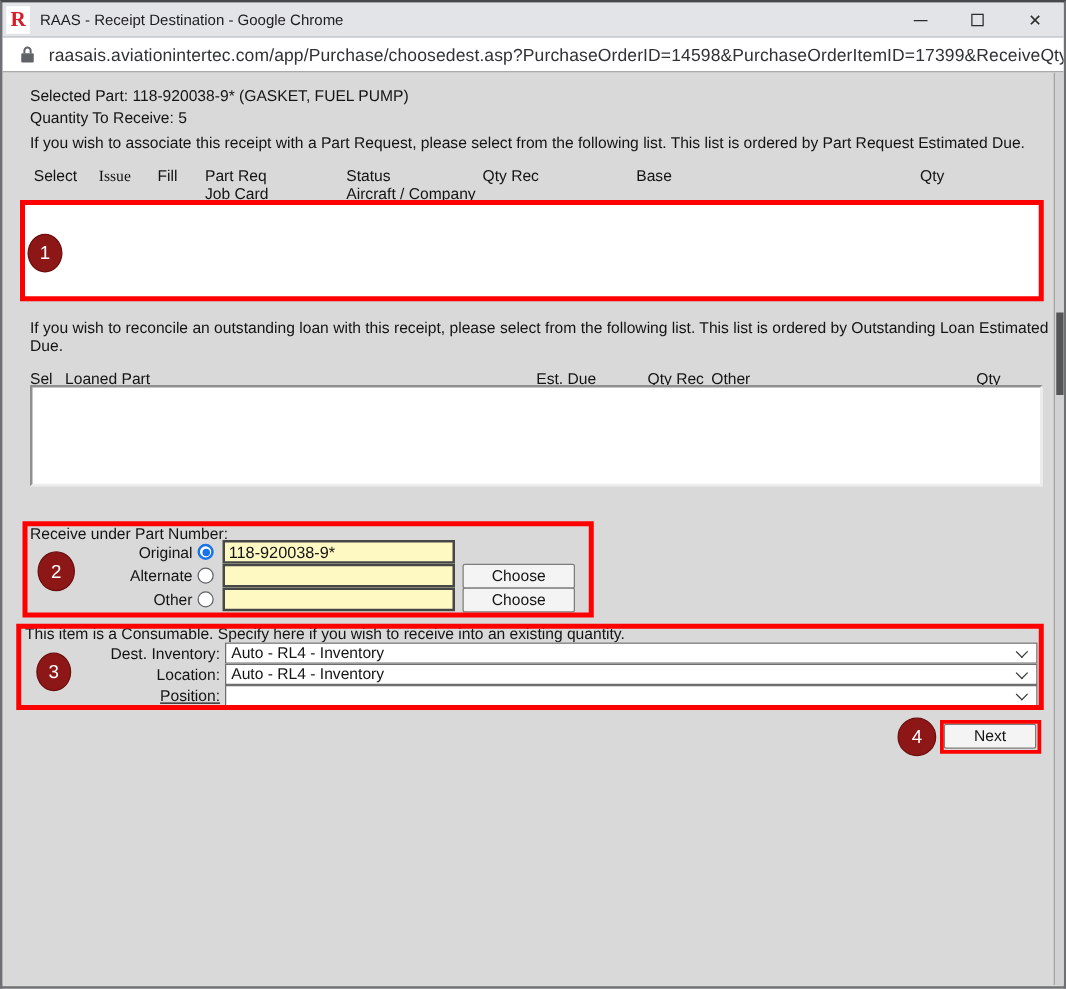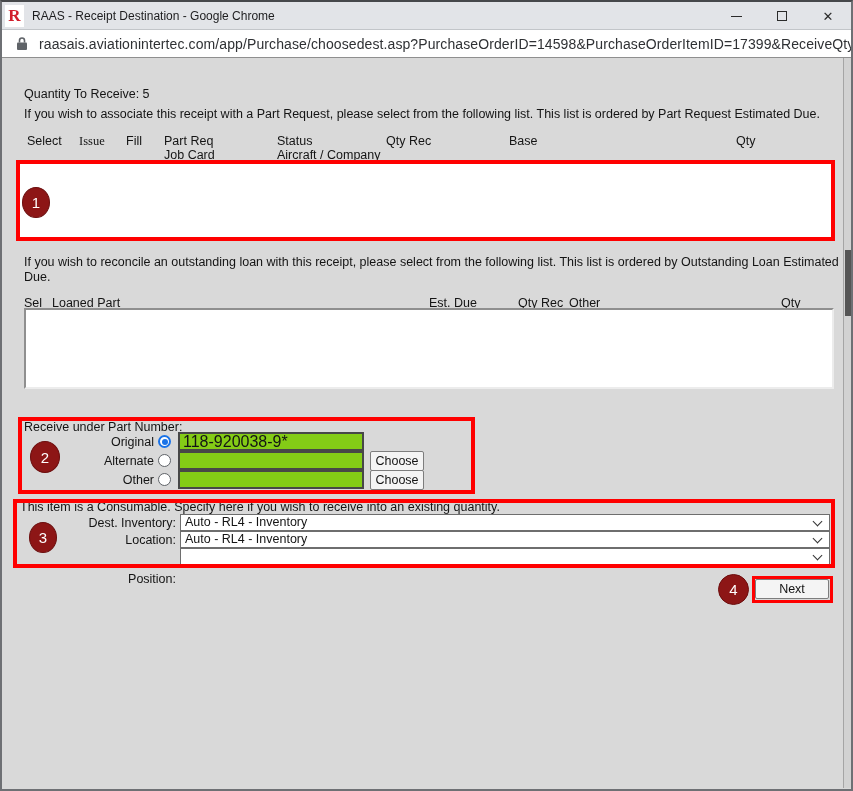--- a/index.html
+++ b/index.html
@@ -53,30 +53,30 @@
 
   
   .lbl-right { position:absolute; text-align:right; }
   .radio {
     position:absolute; width:13px; height:13px; border-radius:50%;
     border:1px solid #5f6368; background:#fff; display:inline-block;
   }
   .radio.checked { border:2px solid #1a73e8; }
   .radio.checked::after { content:''; position:absolute; inset:1.5px; border-radius:50%; background:#1a73e8; }
   .txtfield {
-    position:absolute; width:186px; height:19px; background:#84cc16;
-    border:2px solid #474747; font-size:16px; color:#141414; padding:0 3px;
+    position:absolute; width:186px; height:19px; background:#fef9c3;
+    border:2px solid #474747; font-size:13px; color:#141414; padding:0 3px;
     font-family:"Liberation Sans","DejaVu Sans",sans-serif;
   }
   .btn {
     position:absolute; background:#f4f4f4; border:1px solid #7d7d7d; border-radius:2px;
     font-size:12.5px; color:#141414; text-align:center;
     font-family:"Liberation Sans","DejaVu Sans",sans-serif;
   }
-  .choose-btn { width:54px; height:20px; }
+  .choose-btn { width:90px; height:20px; }
   .next-btn { width:74px; height:20px; }
 
   .selectbox {
     position:absolute; width:650px; height:17px; background:#ffffff;
     border:1px solid #6e6e6e; padding-left:4px; line-height:15px; color:#141414;
   }
   .selectbox .chev {
     position:absolute; right:8px; top:3px; width:7px; height:7px;
     border-right:1.6px solid #333; border-bottom:1.6px solid #333;
     transform:rotate(45deg);
@@ -124,20 +124,21 @@
       <svg width="12" height="15" viewBox="0 0 12 15">
         <rect x="1" y="6.5" width="10" height="7.5" rx="1" fill="#5f6368"></rect>
         <path d="M3.5 6.5 V4.5 a2.5 2.5 0 0 1 5 0 V6.5" fill="none" stroke="#5f6368" stroke-width="1.6"></path>
       </svg>
     </span>
     <span class="url-text">raasais.aviationintertec.com/app/Purchase/choosedest.asp?PurchaseOrderID=14598&amp;PurchaseOrderItemID=17399&amp;ReceiveQty…</span>
   </div>
 
   <div class="page">
 
+    <div class="abs" style="left:22px; top:12px;">Selected Part: 118-920038-9* (GASKET, FUEL PUMP)</div>
     <div class="abs" style="left:22px; top:29px;">Quantity To Receive: 5</div>
 
     <div class="abs" style="left:22px; top:49px;">If you wish to associate this receipt with a Part Request, please select from the following list. This list is ordered by Part Request Estimated Due.</div>
 
     <div class="abs" style="left:25px;  top:76px;">Select</div>
     <div class="abs" style="left:77px;  top:76px;font-family:Liberation Serif, serif;">Issue</div>
     <div class="abs" style="left:124px; top:76px;">Fill</div>
     <div class="abs" style="left:162px; top:76px;">Part Req</div>
     <div class="abs" style="left:162px; top:90px;">Job Card</div>
     <div class="abs" style="left:275px; top:76px;">Status</div>
@@ -182,21 +183,21 @@
       <span>Auto - RL4 - Inventory</span>
       <span class="chev"></span>
     </div>
 
     <div class="lbl-right" style="left:40px; width:134px; top:475px;">Location:</div>
     <div class="selectbox" style="left:178px; top:473px;">
       <span>Auto - RL4 - Inventory</span>
       <span class="chev"></span>
     </div>
 
-    <div class="lbl-right" style="left:40px; width:134px; top:514px;">Position:</div>
+    <div class="lbl-right" style="left:40px; width:134px; top:492px;text-decoration:underline;">Position:</div>
     <div class="selectbox" style="left:178px; top:490px;">
       <span class="chev"></span>
     </div>
 
     <button class="btn next-btn" style="left:753px; top:521px;">Next</button>
 
     <div class="anno" style="left:14px; top:102px; width:819px; height:81px;"></div>
     <div class="anno" style="left:16px; top:359px; width:457px; height:77px;"></div>
     <div class="anno" style="left:11px; top:441px; width:822px; height:69px;"></div>
     <div class="anno thin" style="left:750px; top:518px; width:81px; height:27px;"></div>

